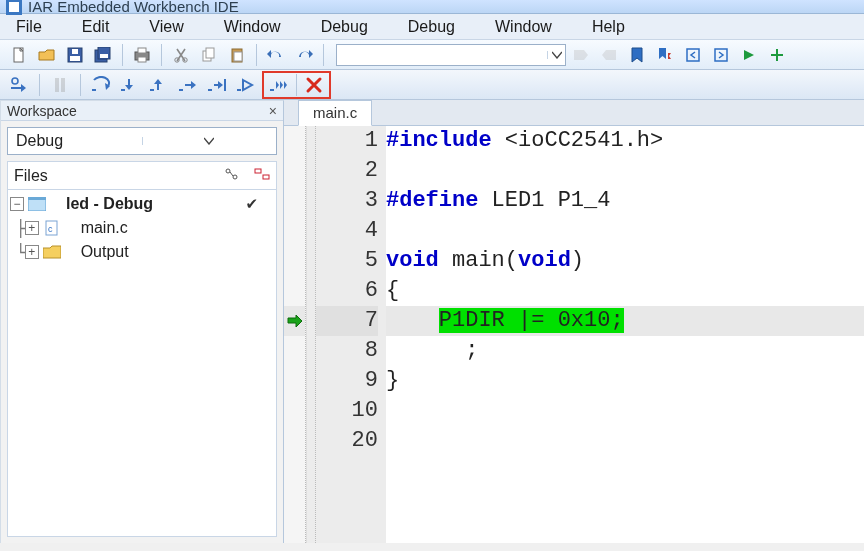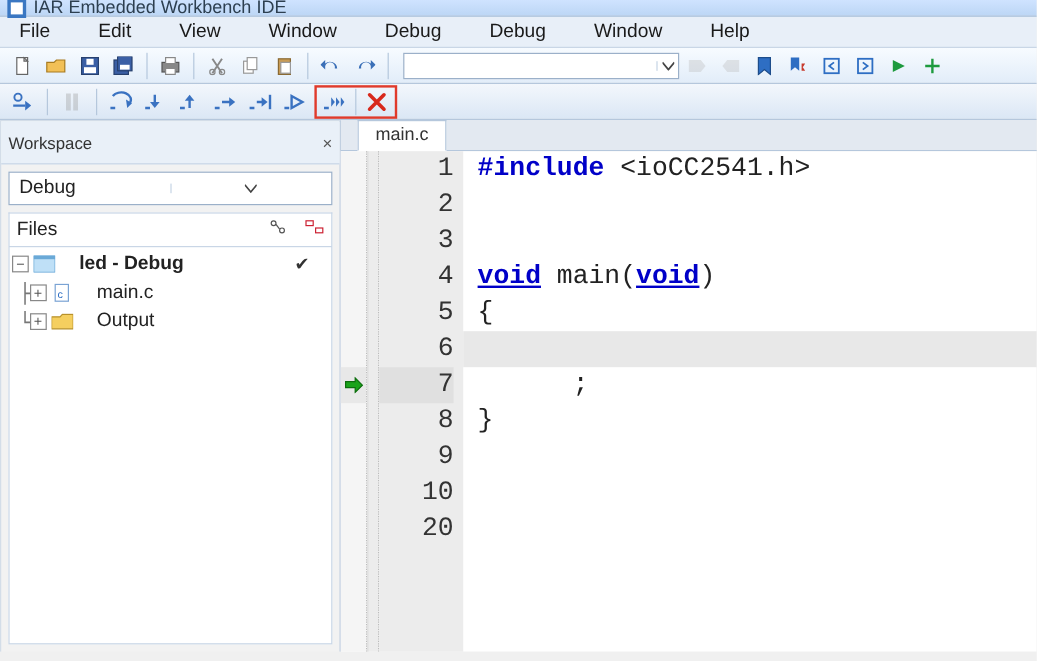--- a/index.html
+++ b/index.html
@@ -73,21 +73,21 @@
   
   .workspace {
     width: 284px; background:#f2f2f2;
     border-right:1px solid #b5c7dc;
     display:flex; flex-direction:column;
     position:relative;
     border-top:1px solid #d3dde8;
     border-left:1px solid #d3dde8;
   }
   .wsheader {
-    height:36px; display:flex; align-items:center; justify-content:space-between;
+    height:20px; display:flex; align-items:center; justify-content:space-between;
     padding:0 6px; font-size:14px; color:#333; background:#e9f0f8; border-bottom:1px solid #c9d6e6;
   }
   .wsclose { font-size:14px; color:#555; cursor:default;}
   .wscombo { margin:6px; height:28px; background:#fff; border:1px solid #9bb0c9; display:flex;align-items:center;}
   .wscombo span { flex:1; padding:0 8px; font-size:16px; color:#222;}
   .wscombo .carrow { width:20px; border-left:1px solid #c5d4e5; display:flex;align-items:center;justify-content:center;}
   .filesbar {
     height:28px; margin:0 6px; background:#fff; border:1px solid #c9d6e6; border-bottom:none;
     display:flex; align-items:center; justify-content:space-between; padding:0 6px; font-size:16px;gap:12px;
   }
@@ -110,24 +110,24 @@
   }
   .edtabs { height:26px; display:flex; align-items:flex-end; padding-left:14px; border-bottom:1px solid #b5c7dc; background:#e3e9f1;}
   .edtab { background:#fff; border:1px solid #b5c7dc; border-bottom:1px solid #fff; padding:3px 14px 4px; font-size:15px; color:#333; position:relative; top:1px;}
   .code {
     flex:1; display:flex; background:#fff; font-family:"Consolas","Courier New",monospace; font-size:22px;
     position:relative;
   }
   .arrowcol { width:22px; background:#f5f5f5; border-right:1px dotted #bbb;}
   .gutter { width:70px; background:#ececec; text-align:right; padding-right:8px; color:#333; font-size:22px;}
   .codebody { flex:1; position:relative; }
-  .cline { height:30px; line-height:30px; white-space:pre; padding-left:12px; position:relative;}
+  .cline { height:30px; line-height:30px; white-space:pre; padding-left:0; position:relative;}
   .gline { height:30px; line-height:30px;}
   .aline { height:30px; position:relative;}
-  .kw  { color:#0000c8; font-weight:bold;text-decoration:underline;}
+  .kw  { color:#0000c8; font-weight:bold;}
   .pre { color:#0000c8; font-weight:bold;}
   .hl  { background:#00e000; }
   .execarrow { position:absolute; left:3px; top:8px; }
   .lvsep { width:10px; background:#ececec; border-left:1px solid #ddd; border-right:1px dotted #bbb;}
 </style>
 </head>
 <body>
 
 <div class="titlebar">
   <span class="appicon">
@@ -443,22 +443,23 @@
           <div class="gline">6</div>
           <div class="gline currow" style="background: rgb(224, 224, 224);">7</div>
           <div class="gline">8</div>
           <div class="gline">9</div>
           <div class="gline">10</div>
           <div class="gline">20</div>
         </div>
       <div class="codebody" id="codebody">
           <div class="cline"><span class="pre">#include</span><span> &lt;ioCC2541.h&gt;</span></div>
           <div class="cline"></div>
+          <div class="cline"><span class="pre">#define</span><span> LED1 P1_4</span></div>
           <div class="cline"></div>
           <div class="cline"><span class="kw">void</span><span> main(</span><span class="kw">void</span><span>)</span></div>
           <div class="cline"><span>{</span></div>
-          <div class="cline currow" style="background: rgb(232, 232, 232);"><span>    </span></div>
+          <div class="cline currow" style="background: rgb(232, 232, 232);"><span>    </span><span class="hl">P1DIR |= 0x10;</span></div>
           <div class="cline"><span>      </span><span>;</span></div>
           <div class="cline"><span>}</span></div>
         </div>
     </div>
   </div>
 </div>
 
 </body></html>

